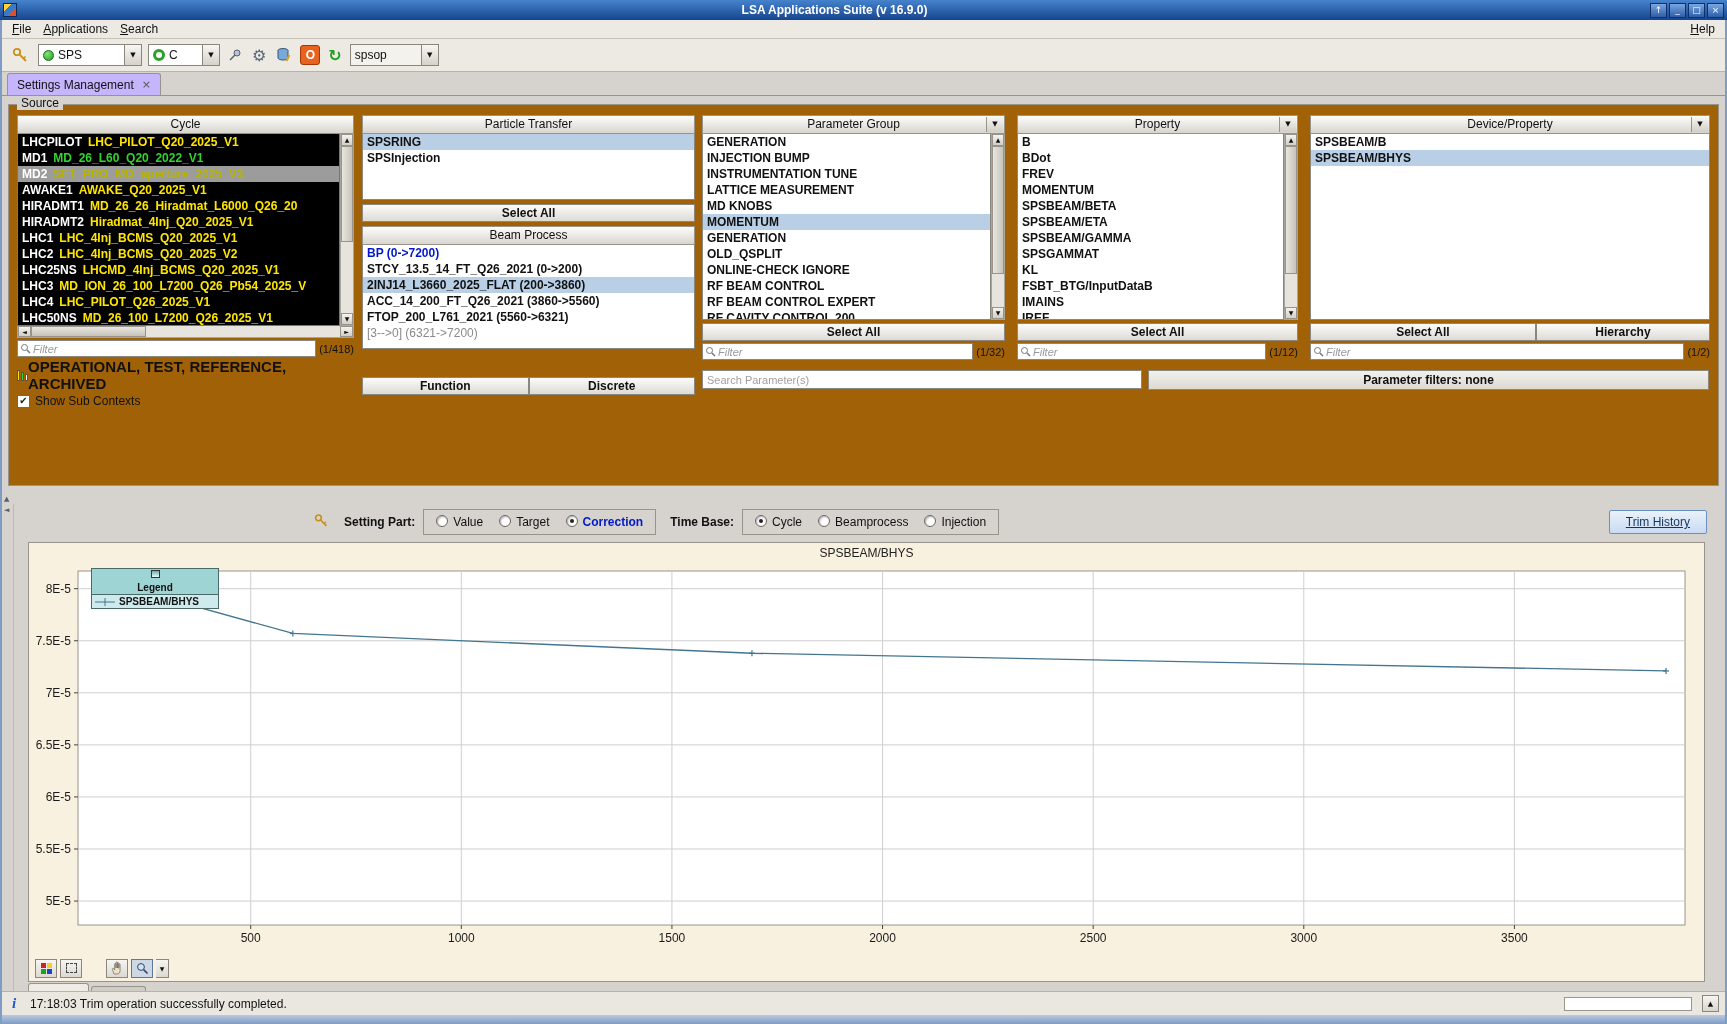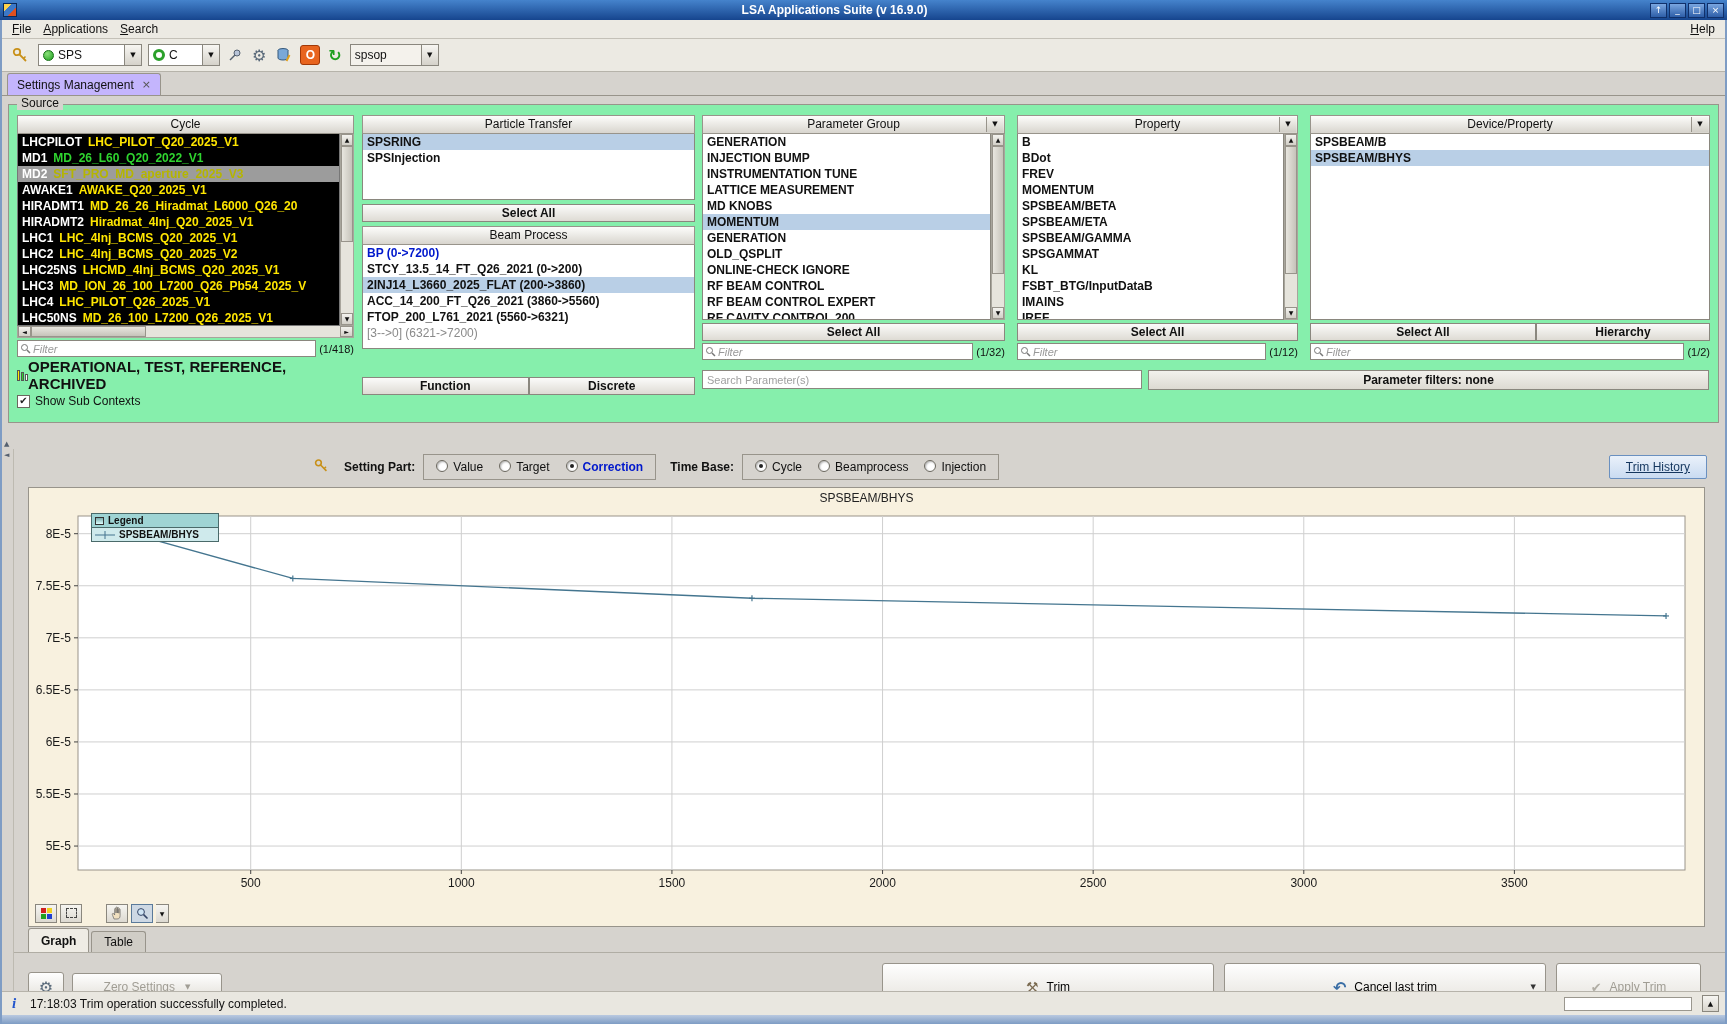--- a/index.html
+++ b/index.html
@@ -27,21 +27,21 @@
 .dot-green{width:11px;height:11px;border-radius:50%;background:radial-gradient(circle at 35% 30%,#8ae07a,#1fa01f);border:1px solid #157015;}
 .ring-green{width:12px;height:12px;border-radius:50%;border:3px solid #2aa02a;background:#fff;}
 .tb-stop{width:20px;height:20px;background:#e8641e;border:1px solid #a03808;border-radius:3px;color:#fff;font-weight:bold;line-height:18px;text-align:center;}
 .tb-refresh{color:#1fa01f;font-size:16px;font-weight:bold;}
 .gear-glyph{font-size:16px;color:#5a6a7a;}
 
 .tabstrip{height:24px;flex:none;background:#d6d3ce;border-bottom:1px solid #98948b;display:flex;align-items:flex-end;padding-left:5px;}
 .tab{height:22px;background:#c4b5fd;border:1px solid #98948b;border-bottom:none;border-radius:3px 3px 0 0;display:flex;align-items:center;gap:8px;padding:0 9px;}
 .tab-close{color:#555;font-size:11px;}
 
-.source{flex:none;margin:8px 6px 16px;height:319px;border:1px solid #98948b;position:relative;background:#86efac;}
+.source{flex:none;margin:8px 6px 8px;height:382px;border:1px solid #98948b;position:relative;background:#a16207;}
 .source-title{position:absolute;top:-9px;left:8px;background:#d6d3ce;padding:0 4px;z-index:3;}
 .source-cols{display:flex;padding:10px 8px 0;align-items:flex-start;}
 .col{display:flex;flex-direction:column;height:280px;}
 .col-cycle{width:337px;}
 .col-pt{width:333px;margin-left:8px;}
 .col-pg{width:303px;margin-left:7px;}
 .col-prop{width:281px;margin-left:12px;}
 .col-dp{flex:1;margin-left:12px;}
 .col-header{height:19px;line-height:17px;text-align:center;background:linear-gradient(#fdfdfb,#d8d5ce);border:1px solid #98948b;position:relative;flex:none;}
 .hdr-arrow{position:absolute;right:1px;top:1px;bottom:1px;width:17px;border-left:1px solid #98948b;background:linear-gradient(#f7f6f2,#d2cfc7);font-size:7px;display:flex;align-items:center;justify-content:center;font-family:"DejaVu Sans",sans-serif;}
@@ -97,21 +97,21 @@
 .radio-wrap{display:flex;gap:5px;}
 .radio{width:12px;height:12px;border-radius:50%;background:#fff;border:1px solid #6a675e;box-shadow:inset 1px 1px 2px rgba(0,0,0,.3);position:relative;flex:none;}
 .radio.sel::after{content:"";position:absolute;left:3px;top:3px;width:4px;height:4px;border-radius:50%;background:#222;}
 .trim-history{height:24px;margin-right:18px;padding:0 16px;background:linear-gradient(#eaf1fa,#c9dbf1);border:1px solid #6a90c0;border-radius:2px;font-family:inherit;font-size:12px;color:#14365e;cursor:default;text-decoration:underline;}
 
 .chart-panel{flex:none;margin:4px 20px 0 14px;height:440px;border:1px solid #98948b;background:#f8f1df;display:flex;flex-direction:column;position:relative;}
 .chart-title{height:20px;line-height:20px;text-align:center;flex:none;color:#222;}
 .chart-svg-wrap{flex:1;padding:0 3px;position:relative;min-height:0;}
 .chart-svg-wrap svg.main{width:100%;height:392px;display:block;}
 .chart-legend{position:absolute;left:62px;top:5px;width:128px;border:1px solid #4a6a6a;font-size:10px;font-weight:bold;z-index:2;}
-.legend-hdr{background:#9fd4d4;border-bottom:1px solid #4a6a6a;display:flex;align-items:center;gap:4px;padding:1px 3px;}
+.legend-hdr{background:#9fd4d4;border-bottom:1px solid #4a6a6a;display:flex;align-items:center;gap:4px;padding:1px 3px;flex-direction:column;}
 .legend-win{width:9px;height:8px;border:1px solid #333;background:linear-gradient(#7aa,#dff);flex:none;}
 .legend-body{background:#cfeaec;display:flex;align-items:center;gap:4px;padding:1px 3px;}
 .chart-toolbar{height:26px;flex:none;display:flex;align-items:center;gap:3px;padding:0 6px;}
 .ct-btn{width:22px;height:19px;background:linear-gradient(#f6f5f1,#dcd9d1);border:1px solid #8a877e;display:flex;align-items:center;justify-content:center;}
 .ct-btn.pressed{background:#cdd8e4;border-color:#5a7a9a;}
 .ct-gap{width:18px;}
 .pal{display:grid;grid-template-columns:5px 5px;grid-template-rows:5px 5px;gap:1px;}
 .pal i{display:block;}
 .marquee{width:11px;height:10px;border:1px dashed #444;}
 .ct-drop{width:13px;height:19px;font-size:6px;display:flex;align-items:center;justify-content:center;border:1px solid #8a877e;border-left:none;background:linear-gradient(#f6f5f1,#dcd9d1);font-family:"DejaVu Sans",sans-serif;}

